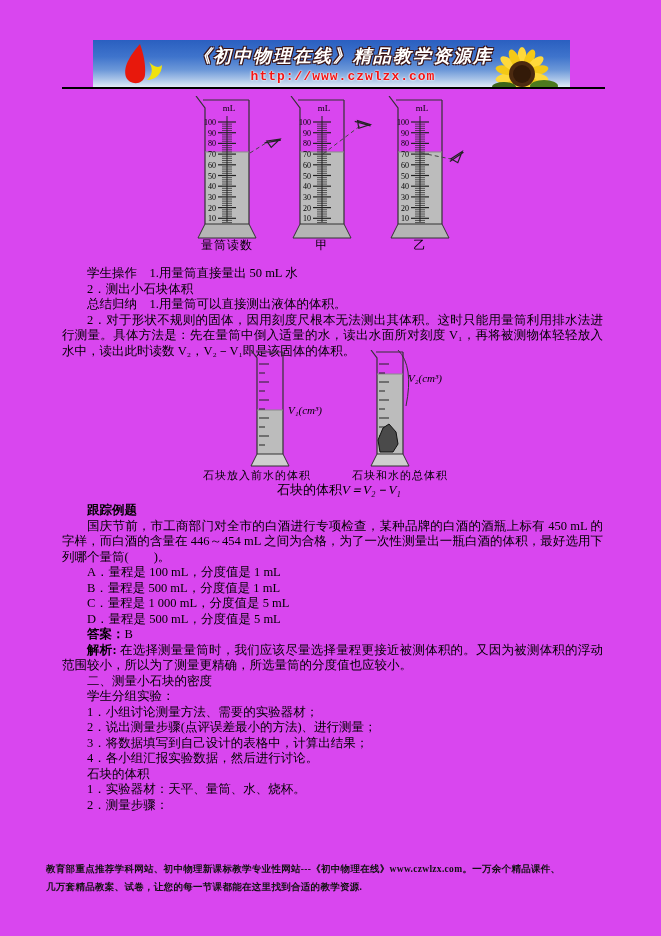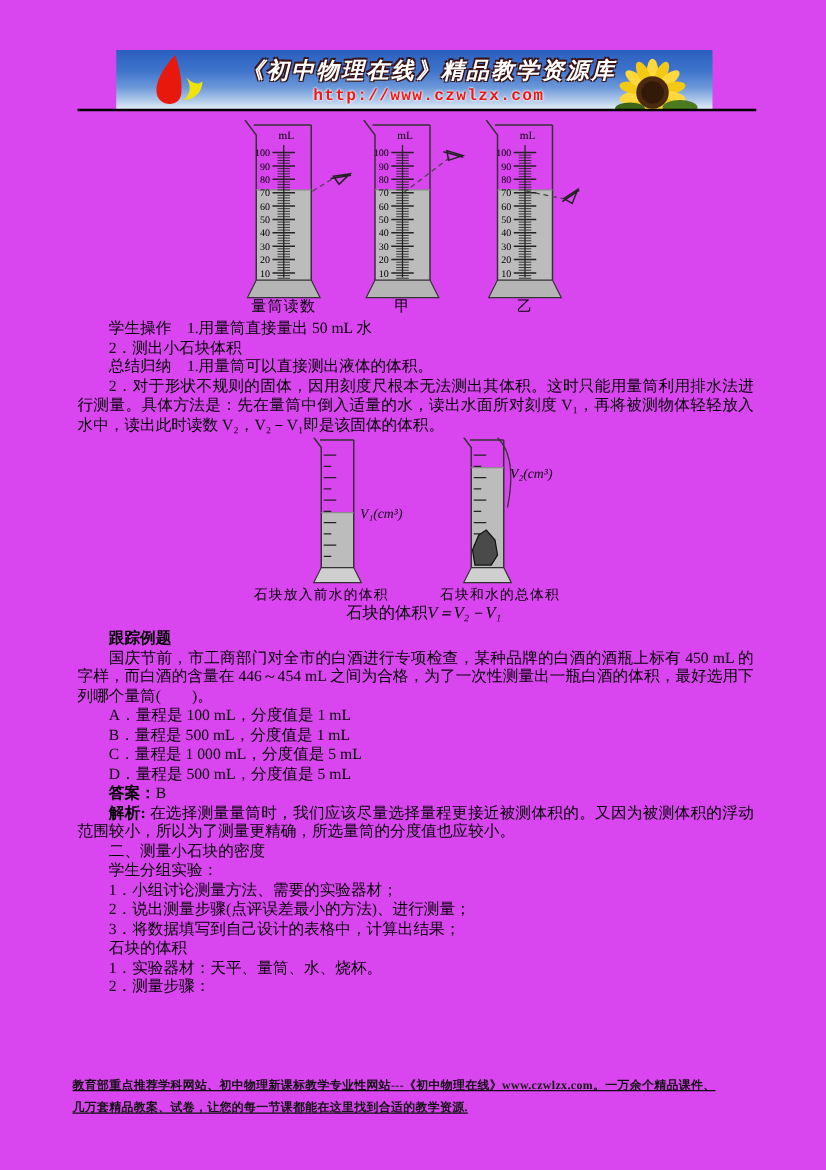--- a/index.html
+++ b/index.html
@@ -32,25 +32,25 @@
   .figure1{position:absolute;left:192px;top:96px;width:460px;height:145px;}
   .fig1-caption{position:absolute;top:237px;transform:translateX(-50%);font-size:12px;letter-spacing:1px;white-space:nowrap;}
   .figure2{position:absolute;left:240px;top:350px;width:240px;height:120px;}
   .fig2-caption{position:absolute;top:468px;font-size:11px;letter-spacing:1px;white-space:nowrap;}
   .fig2-formula{position:absolute;left:277px;top:481px;font-size:13px;white-space:nowrap;}
   .fig2-formula .math{font-style:italic;}
   
   .textblock{position:absolute;left:62px;width:541px;font-size:12.5px;line-height:15.5px;text-align:justify;}
   .textblock p{margin:0;text-indent:2em;}
   .b{font-weight:bold;}
-  #body1{top:255px;}
+  #body1{top:266px;}
   #example{top:503px;}
   .footer{
-    position:absolute;left:58px;top:861px;width:548px;
-    font-size:9.5px;line-height:17.5px;font-weight:bold;color:#111;letter-spacing:.3px;text-decoration:underline;
+    position:absolute;left:46px;top:861px;width:548px;
+    font-size:9.5px;line-height:17.5px;font-weight:bold;color:#111;letter-spacing:.3px;
   }
   .footer p{margin:0;}
 </style>
 </head>
 <body>
 
 <div class="page">
 
   <div class="banner">
     <svg class="banner-logo" width="56" height="46" viewBox="0 0 56 46">
@@ -360,20 +360,21 @@
     <p>B．量程是 500 mL，分度值是 1 mL</p>
     <p>C．量程是 1 000 mL，分度值是 5 mL</p>
     <p>D．量程是 500 mL，分度值是 5 mL</p>
     <p><span class="b">答案：</span><span>B</span></p>
     <p><span class="b">解析:</span> <span>在选择测量量筒时，我们应该尽量选择量程更接近被测体积的。又因为被测体积的浮动范围较小，所以为了测量更精确，所选量筒的分度值也应较小。</span></p>
     <p>二、测量小石块的密度</p>
     <p>学生分组实验：</p>
     <p>1．小组讨论测量方法、需要的实验器材；</p>
     <p>2．说出测量步骤(点评误差最小的方法)、进行测量；</p>
     <p>3．将数据填写到自己设计的表格中，计算出结果；</p>
+    <p>4．各小组汇报实验数据，然后进行讨论。</p>
     <p>石块的体积</p>
     <p>1．实验器材：天平、量筒、水、烧杯。</p>
     <p>2．测量步骤：</p>
   </div>
 
   <div class="footer">
     <p>教育部重点推荐学科网站、初中物理新课标教学专业性网站---《初中物理在线》www.czwlzx.com。一万余个精品课件、</p>
     <p>几万套精品教案、试卷，让您的每一节课都能在这里找到合适的教学资源.</p>
   </div>
 

